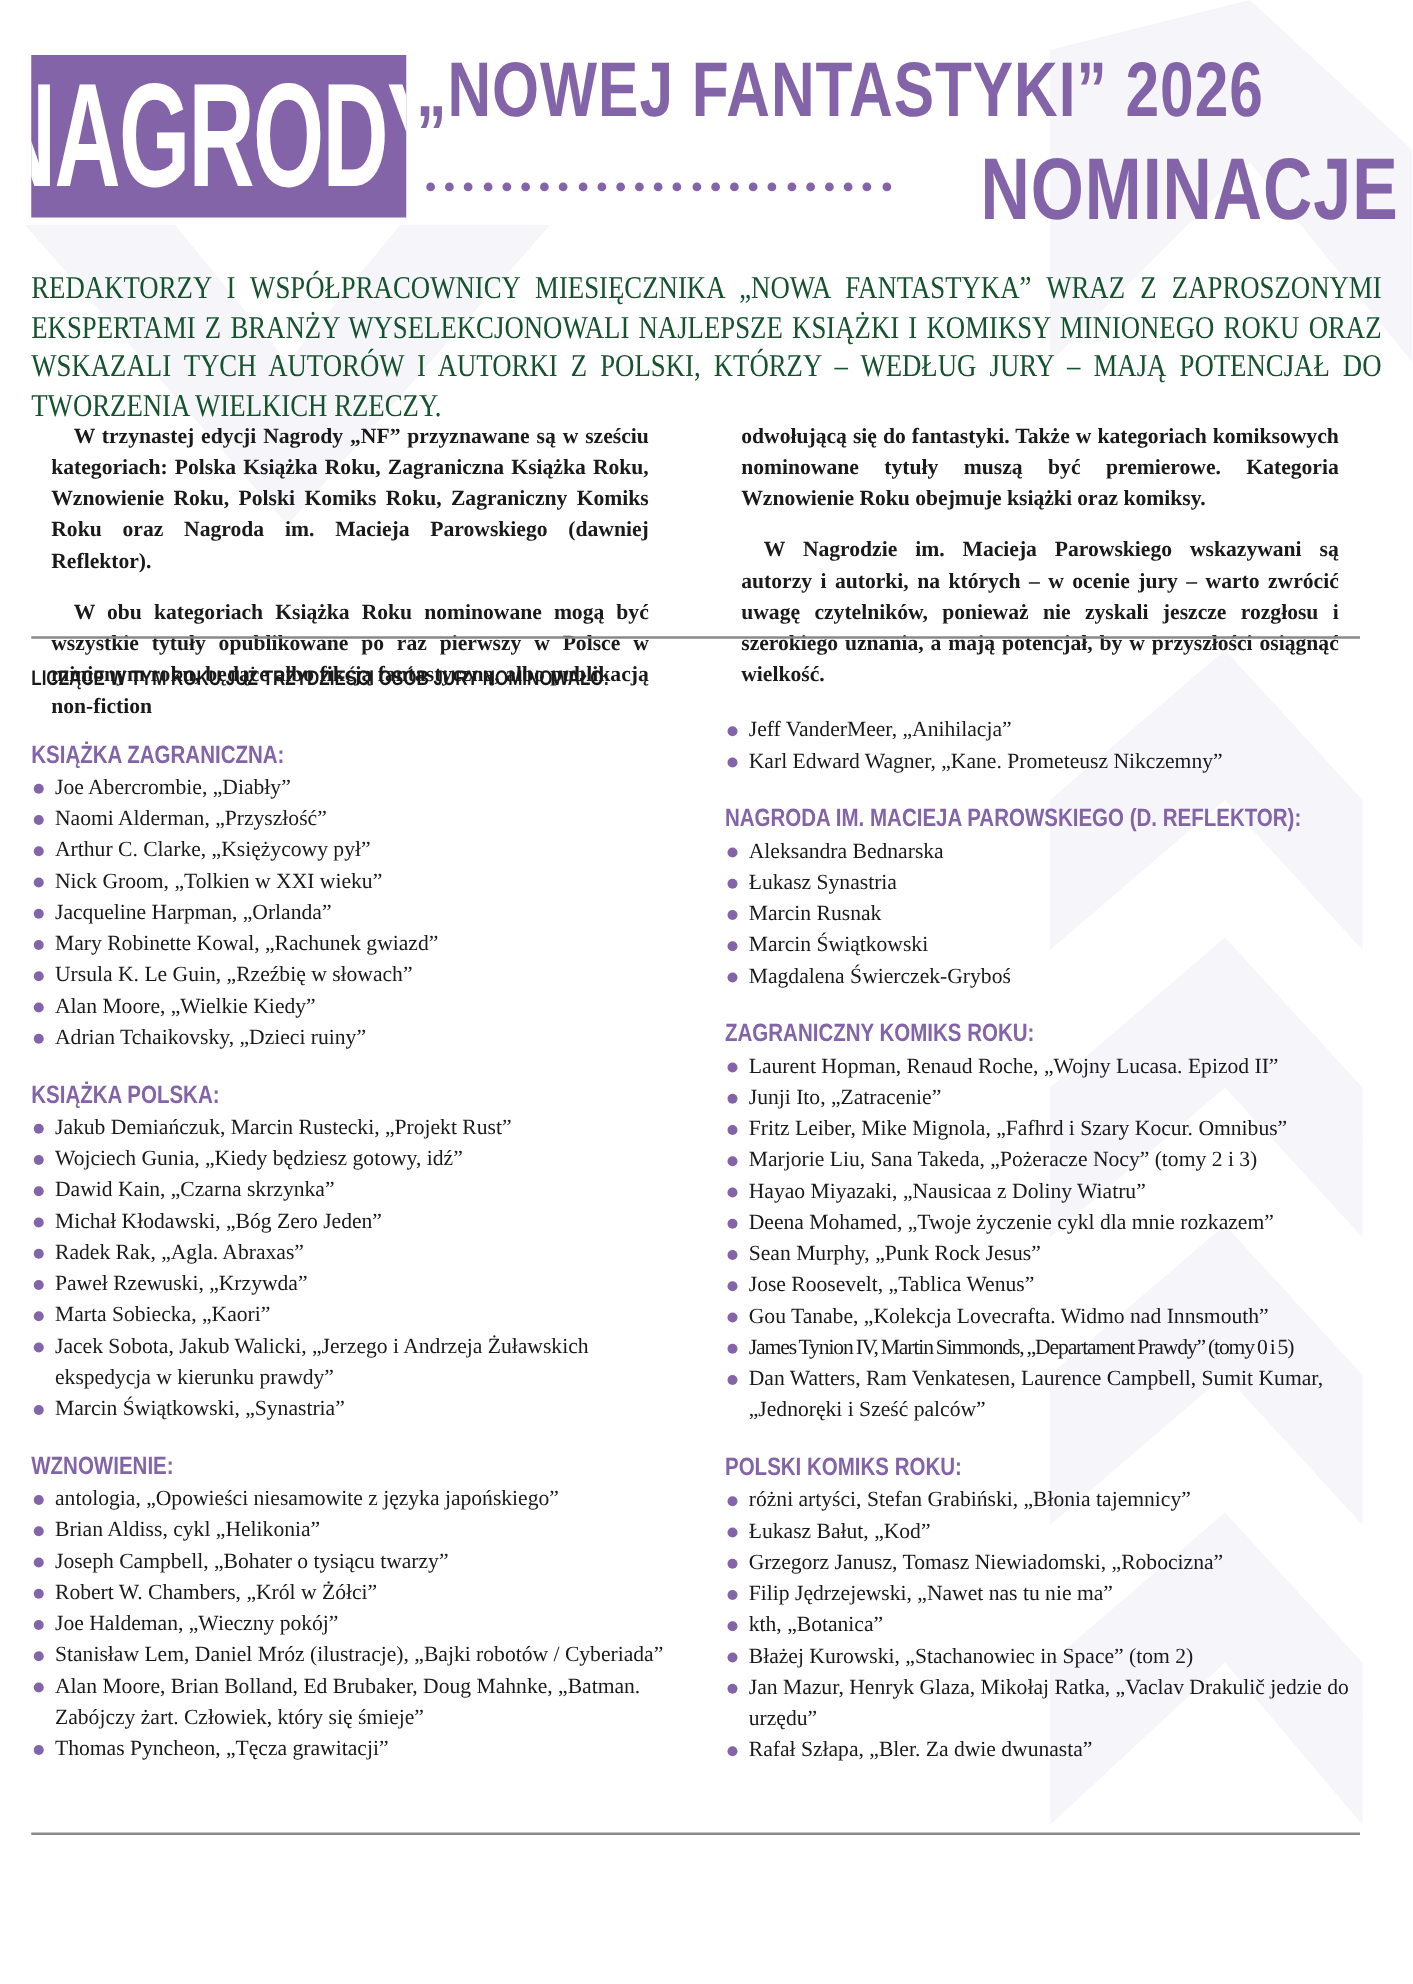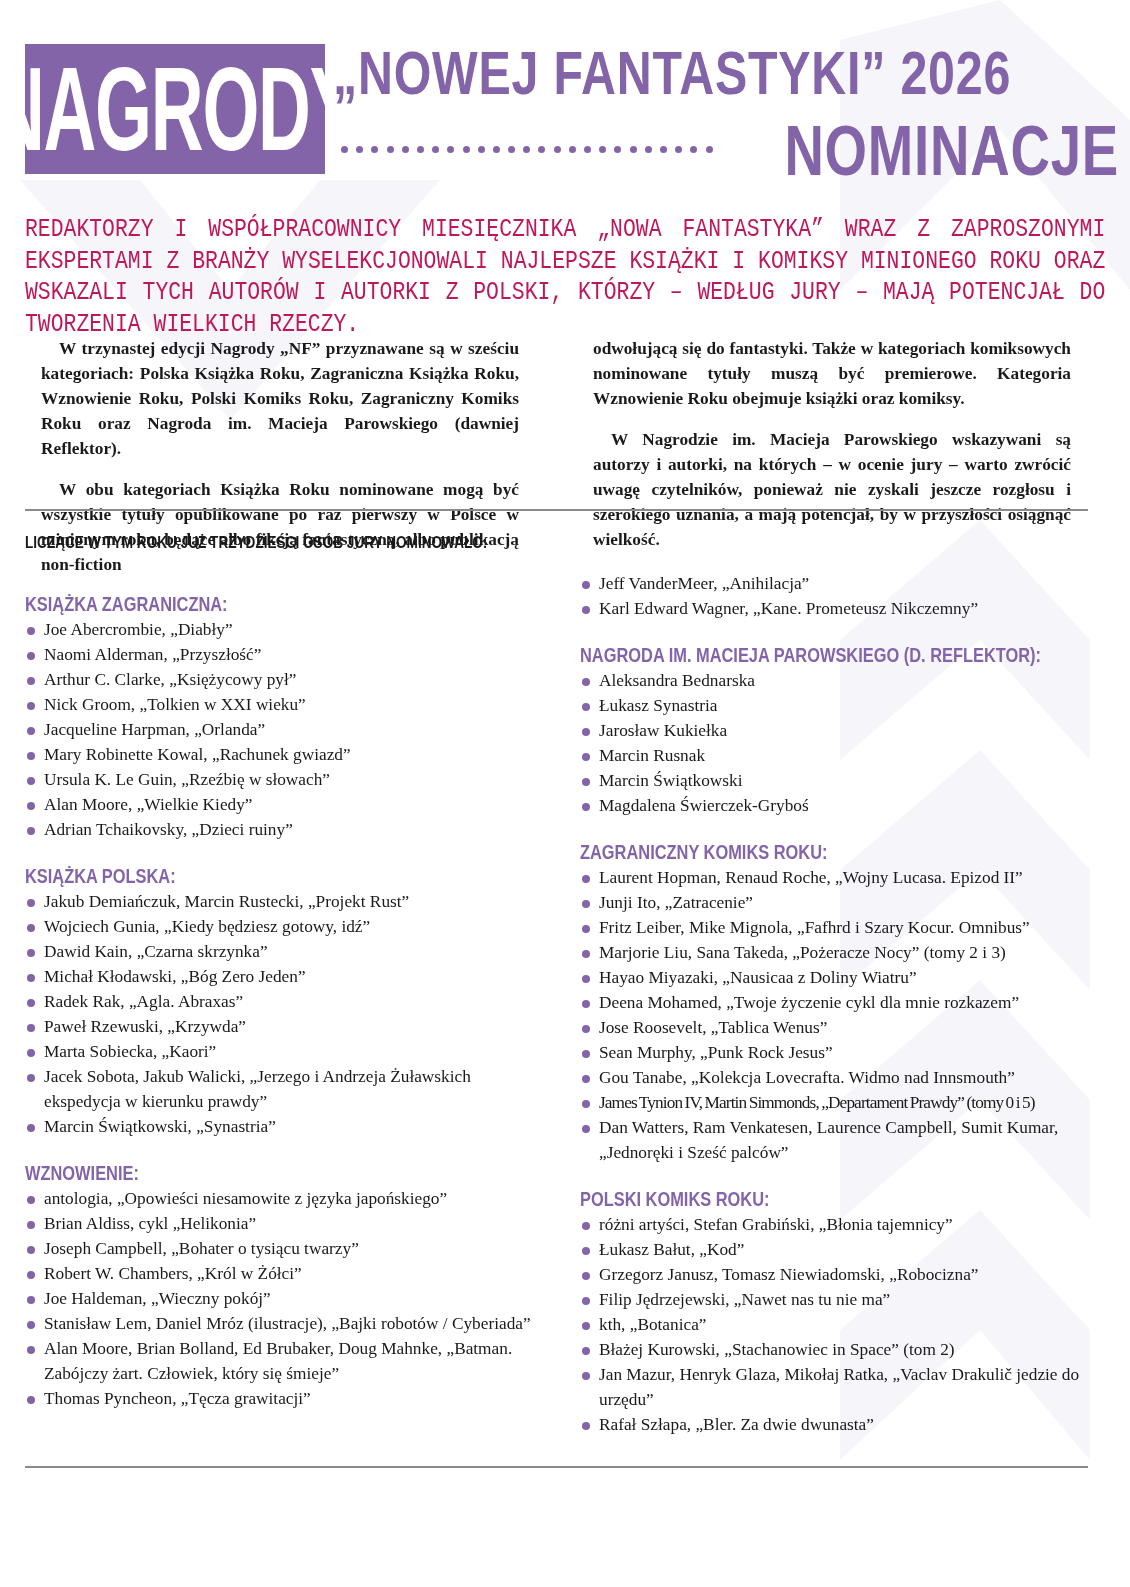--- a/index.html
+++ b/index.html
@@ -37,22 +37,22 @@
   .title-line2 {
     position: absolute; right: -14px; top: 72px; white-space: nowrap;
     font-family: "Liberation Sans", "DejaVu Sans", sans-serif; font-weight: 700;
     color: #8464a8; font-size: 70px; line-height: 1;
     transform: scaleX(0.78); transform-origin: right top; letter-spacing: 1px;
   }
 
   
   .lead {
     position: absolute; left: 25px; top: 214px; width: 1080px;
-    font-family: Liberation Mono, monospace;
-    font-size: 25.5px; line-height: 31.5px; color: #be185d; text-align: justify;
+    font-family: Liberation Serif, serif;
+    font-size: 25.5px; line-height: 31.5px; color: #14532d; text-align: justify;
     text-align-last: left;
   }
   .lead-inner { transform: scaleX(0.84); transform-origin: left top; width: 1286px; }
 
   
   .intro { position: absolute; top: 320px; width: 510px; font-size: 17.3px; line-height: 25px; text-align: justify; }
   .intro.left { left: 25px; }
   .intro.right { left: 577px; }
   .intro p { margin: 16px; text-indent: 18px; font-weight: bold; }
   .intro p.noindent { text-indent: 0; }
@@ -202,37 +202,36 @@
       <ul>
           <li><span>Jeff VanderMeer, „Anihilacja”</span></li>
           <li><span>Karl Edward Wagner, „Kane. Prometeusz Nikczemny”</span></li>
         </ul>
     </section>
     <section class="cat">
       <div class="cat-title">NAGRODA IM. MACIEJA PAROWSKIEGO (D. REFLEKTOR):</div>
       <ul>
           <li><span>Aleksandra Bednarska</span></li>
           <li><span>Łukasz Synastria</span></li>
-          <li><span>Jarosław Kukiełka</span></li>
           <li><span>Marcin Rusnak</span></li>
           <li><span>Marcin Świątkowski</span></li>
           <li><span>Magdalena Świerczek-Gryboś</span></li>
         </ul>
     </section>
     <section class="cat">
       <div class="cat-title">ZAGRANICZNY KOMIKS ROKU:</div>
       <ul>
           <li><span>Laurent Hopman, Renaud Roche, „Wojny Lucasa. Epizod II”</span></li>
           <li><span>Junji Ito, „Zatracenie”</span></li>
           <li><span>Fritz Leiber, Mike Mignola, „Fafhrd i Szary Kocur. Omnibus”</span></li>
           <li><span>Marjorie Liu, Sana Takeda, „Pożeracze Nocy” (tomy 2 i 3)</span></li>
           <li><span>Hayao Miyazaki, „Nausicaa z Doliny Wiatru”</span></li>
           <li><span>Deena Mohamed, „Twoje życzenie cykl dla mnie rozkazem”</span></li>
+          <li><span>Sean Murphy, „Punk Rock Jesus”</span></li>
           <li><span>Jose Roosevelt, „Tablica Wenus”</span></li>
-          <li><span>Sean Murphy, „Punk Rock Jesus”</span></li>
           <li><span>Gou Tanabe, „Kolekcja Lovecrafta. Widmo nad Innsmouth”</span></li>
           <li class="condensed"><span>James Tynion IV, Martin Simmonds, „Departament Prawdy” (tomy 0 i 5)</span></li>
           <li><span>Dan Watters, Ram Venkatesen, Laurence Campbell, Sumit Kumar, „Jednoręki i Sześć palców”</span></li>
         </ul>
     </section>
     <section class="cat">
       <div class="cat-title">POLSKI KOMIKS ROKU:</div>
       <ul>
           <li><span>różni artyści, Stefan Grabiński, „Błonia tajemnicy”</span></li>
           <li><span>Łukasz Bałut, „Kod”</span></li>

